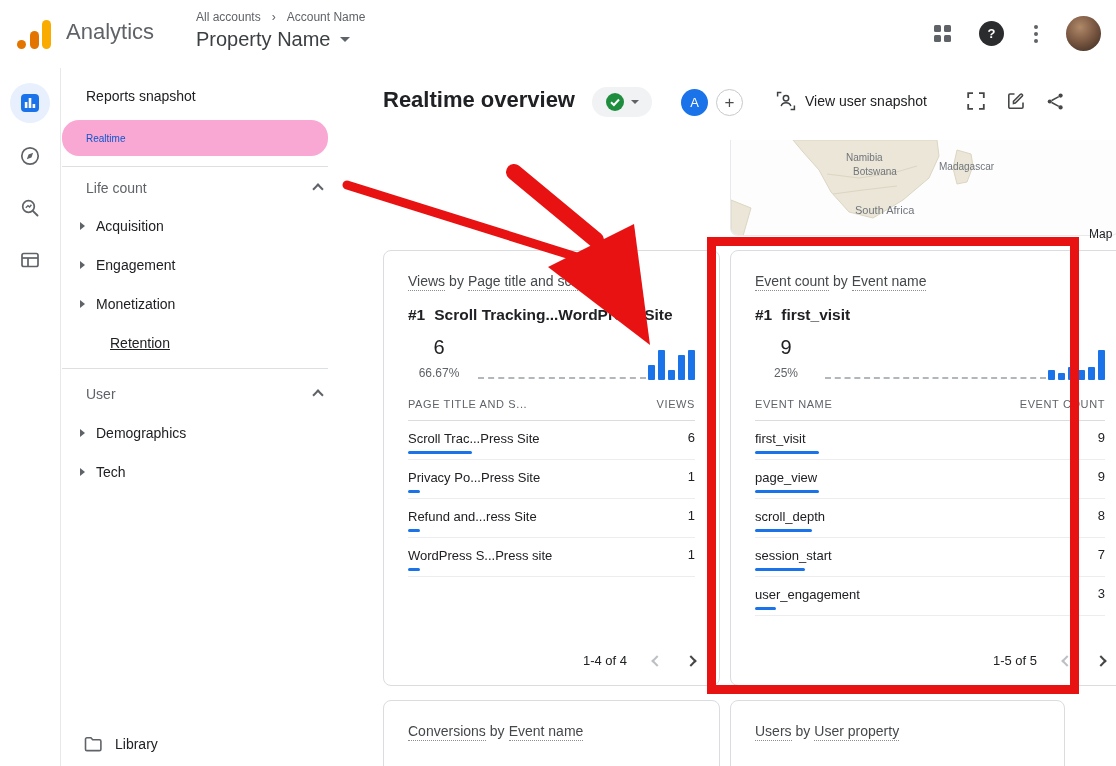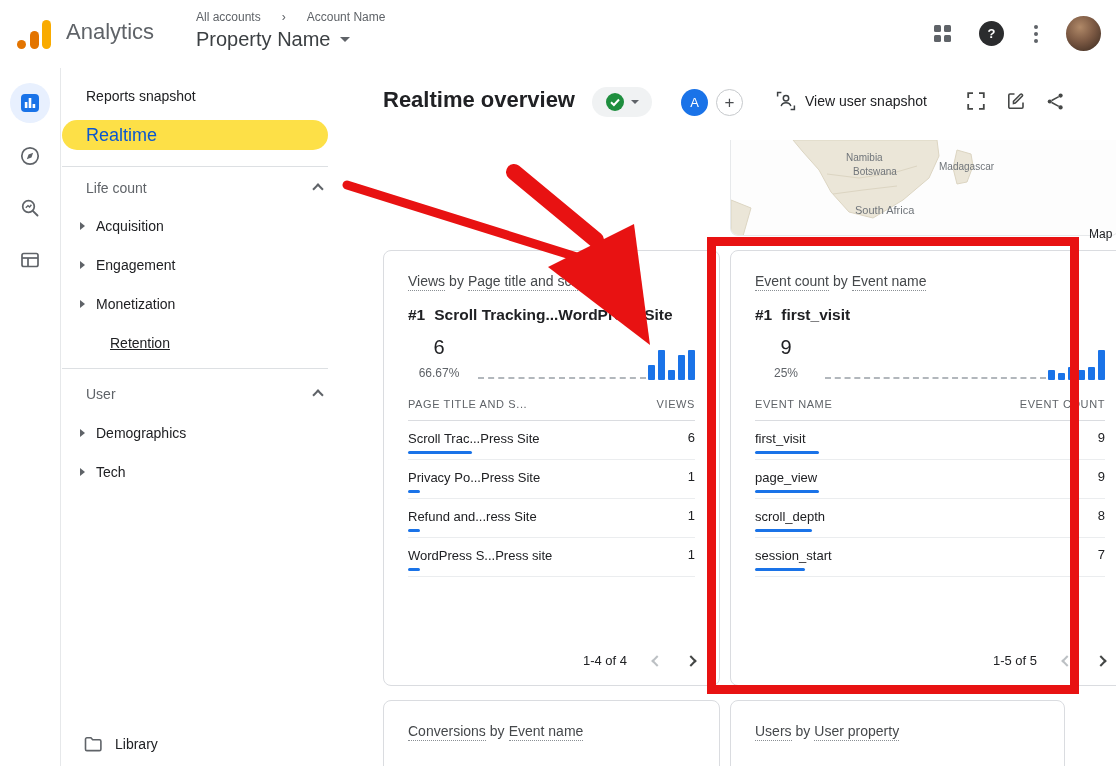--- a/index.html
+++ b/index.html
@@ -7,21 +7,21 @@
   body { font-family:"Liberation Sans", sans-serif; }
   .app { position:relative; width:1116px; height:766px; background:#fff; overflow:hidden; }
 
   
   .topbar { position:absolute; left:0; top:0; width:1116px; height:68px; background:#fff; z-index:5; }
   .ga-logo { position:absolute; left:17px; top:19px; width:38px; height:30px; }
   .ga-logo .bar-tall { position:absolute; right:4px; bottom:0; width:9px; height:29px; background:#f9ab00; border-radius:4.5px; }
   .ga-logo .bar-mid  { position:absolute; left:13px; bottom:0; width:9px; height:18px; background:#e37400; border-radius:4.5px; }
   .ga-logo .dot      { position:absolute; left:0; bottom:0; width:9px; height:9px; background:#e37400; border-radius:50%; }
   .app-name { position:absolute; left:66px; top:19px; font-size:22px; color:#5f6368; }
-  .breadcrumb { position:absolute; left:196px; top:10px; display:flex; align-items:center; gap:21px; font-size:12px; color:#5f6368; }
+  .breadcrumb { position:absolute; left:196px; top:10px; display:flex; align-items:center; gap:11px; font-size:12px; color:#5f6368; }
   .crumb-sep { font-size:12px; color:#5f6368; }
   .property-row { position:absolute; left:196px; top:28px; display:flex; align-items:center; gap:9px; }
   .property-name { font-size:20px; color:#3c4043; }
   .caret-down { width:0; height:0; border-left:5px solid transparent; border-right:5px solid transparent; border-top:5px solid #5f6368; }
   .hdr-grid { position:absolute; left:934px; top:25px; width:17px; height:17px; display:grid; grid-template-columns:1fr 1fr; gap:3px; }
   .hdr-grid span { background:#5f6368; border-radius:1.5px; }
   .hdr-help { position:absolute; left:979px; top:21px; width:25px; height:25px; border-radius:50%; background:#2b2c2e; color:#fff; font-size:13px; font-weight:bold; display:flex; align-items:center; justify-content:center; }
   .hdr-dots { position:absolute; left:1029px; top:22px; width:14px; height:24px; display:flex; flex-direction:column; align-items:center; justify-content:center; gap:3px; }
   .hdr-dots span { width:4px; height:4px; border-radius:50%; background:#5f6368; }
   .hdr-avatar { position:absolute; left:1066px; top:16px; width:35px; height:35px; border-radius:50%;
@@ -29,22 +29,22 @@
 
   
   .rail { position:absolute; left:0; top:68px; width:61px; height:698px; background:#fff; border-right:1px solid #e6e8ea; z-index:4; }
   .rail-item { position:absolute; left:10px; width:40px; height:40px; border-radius:50%; display:flex; align-items:center; justify-content:center; }
   .rail-item.active { background:#e8f0fe; }
   .ri-1 { top:15px; } .ri-2 { top:68px; } .ri-3 { top:120px; } .ri-4 { top:172px; }
 
   
   .leftnav { position:absolute; left:61px; top:68px; width:300px; height:698px; background:#fff; z-index:3; }
   .nav-snapshot { position:absolute; left:25px; top:20px; font-size:14px; color:#202124; }
-  .nav-realtime { position:absolute; left:1px; top:52px; width:266px; height:30px; background:#fde047; border-radius:17px;
-    display:flex; align-items:center; padding-left:24px; font-size:18px; font-weight:500; color:#0b57d0; }
+  .nav-realtime { position:absolute; left:1px; top:52px; width:266px; height:36px; background:#f9a8d4; border-radius:17px;
+    display:flex; align-items:center; padding-left:24px; font-size:10px; font-weight:500; color:#0b57d0; }
   .nav-div { position:absolute; left:1px; width:266px; height:1px; background:#dde0e3; }
   .nd-1 { top:98px; } .nd-2 { top:300px; }
   .nav-sec { position:absolute; left:25px; font-size:14px; color:#5f6368; }
   .ns-1 { top:112px; } .ns-2 { top:318px; }
   .chev-up { position:absolute; width:8px; height:8px; border-left:2px solid #5f6368; border-top:2px solid #5f6368; transform:rotate(45deg); }
   .cu-1 { left:253px; top:117px; } .cu-2 { left:253px; top:323px; }
   .nav-item { position:absolute; display:flex; align-items:center; gap:11px; font-size:14px; color:#202124; }
   .tri { width:0; height:0; border-top:4px solid transparent; border-bottom:4px solid transparent; border-left:5px solid #5f6368; }
   .ni-acq { left:19px; top:150px; } .ni-eng { left:19px; top:189px; } .ni-mon { left:19px; top:228px; }
   .ni-ret { left:49px; top:267px;text-decoration:underline; } .ni-dem { left:19px; top:357px; } .ni-tec { left:19px; top:396px; }
@@ -383,20 +383,25 @@
         <div class="trow">
           <div><span class="trow-name">scroll_depth</span>
             <div class="underbar" style="width: 57px;"></div></div>
           <span class="trow-val">8</span>
         </div>
         <div class="trow">
           <div><span class="trow-name">session_start</span>
             <div class="underbar" style="width: 50px;"></div></div>
           <span class="trow-val">7</span>
         </div>
+        <div class="trow">
+          <div><span class="trow-name">user_engagement</span>
+            <div class="underbar" style="width: 21px;"></div></div>
+          <span class="trow-val">3</span>
+        </div>
       </div>
       <div class="pager">
         <span class="pager-text">1-5 of 5</span>
         <span class="pchev prev"></span>
         <span class="pchev next"></span>
       </div>
     </div>
   </section>
 
   <section class="card conversions">

